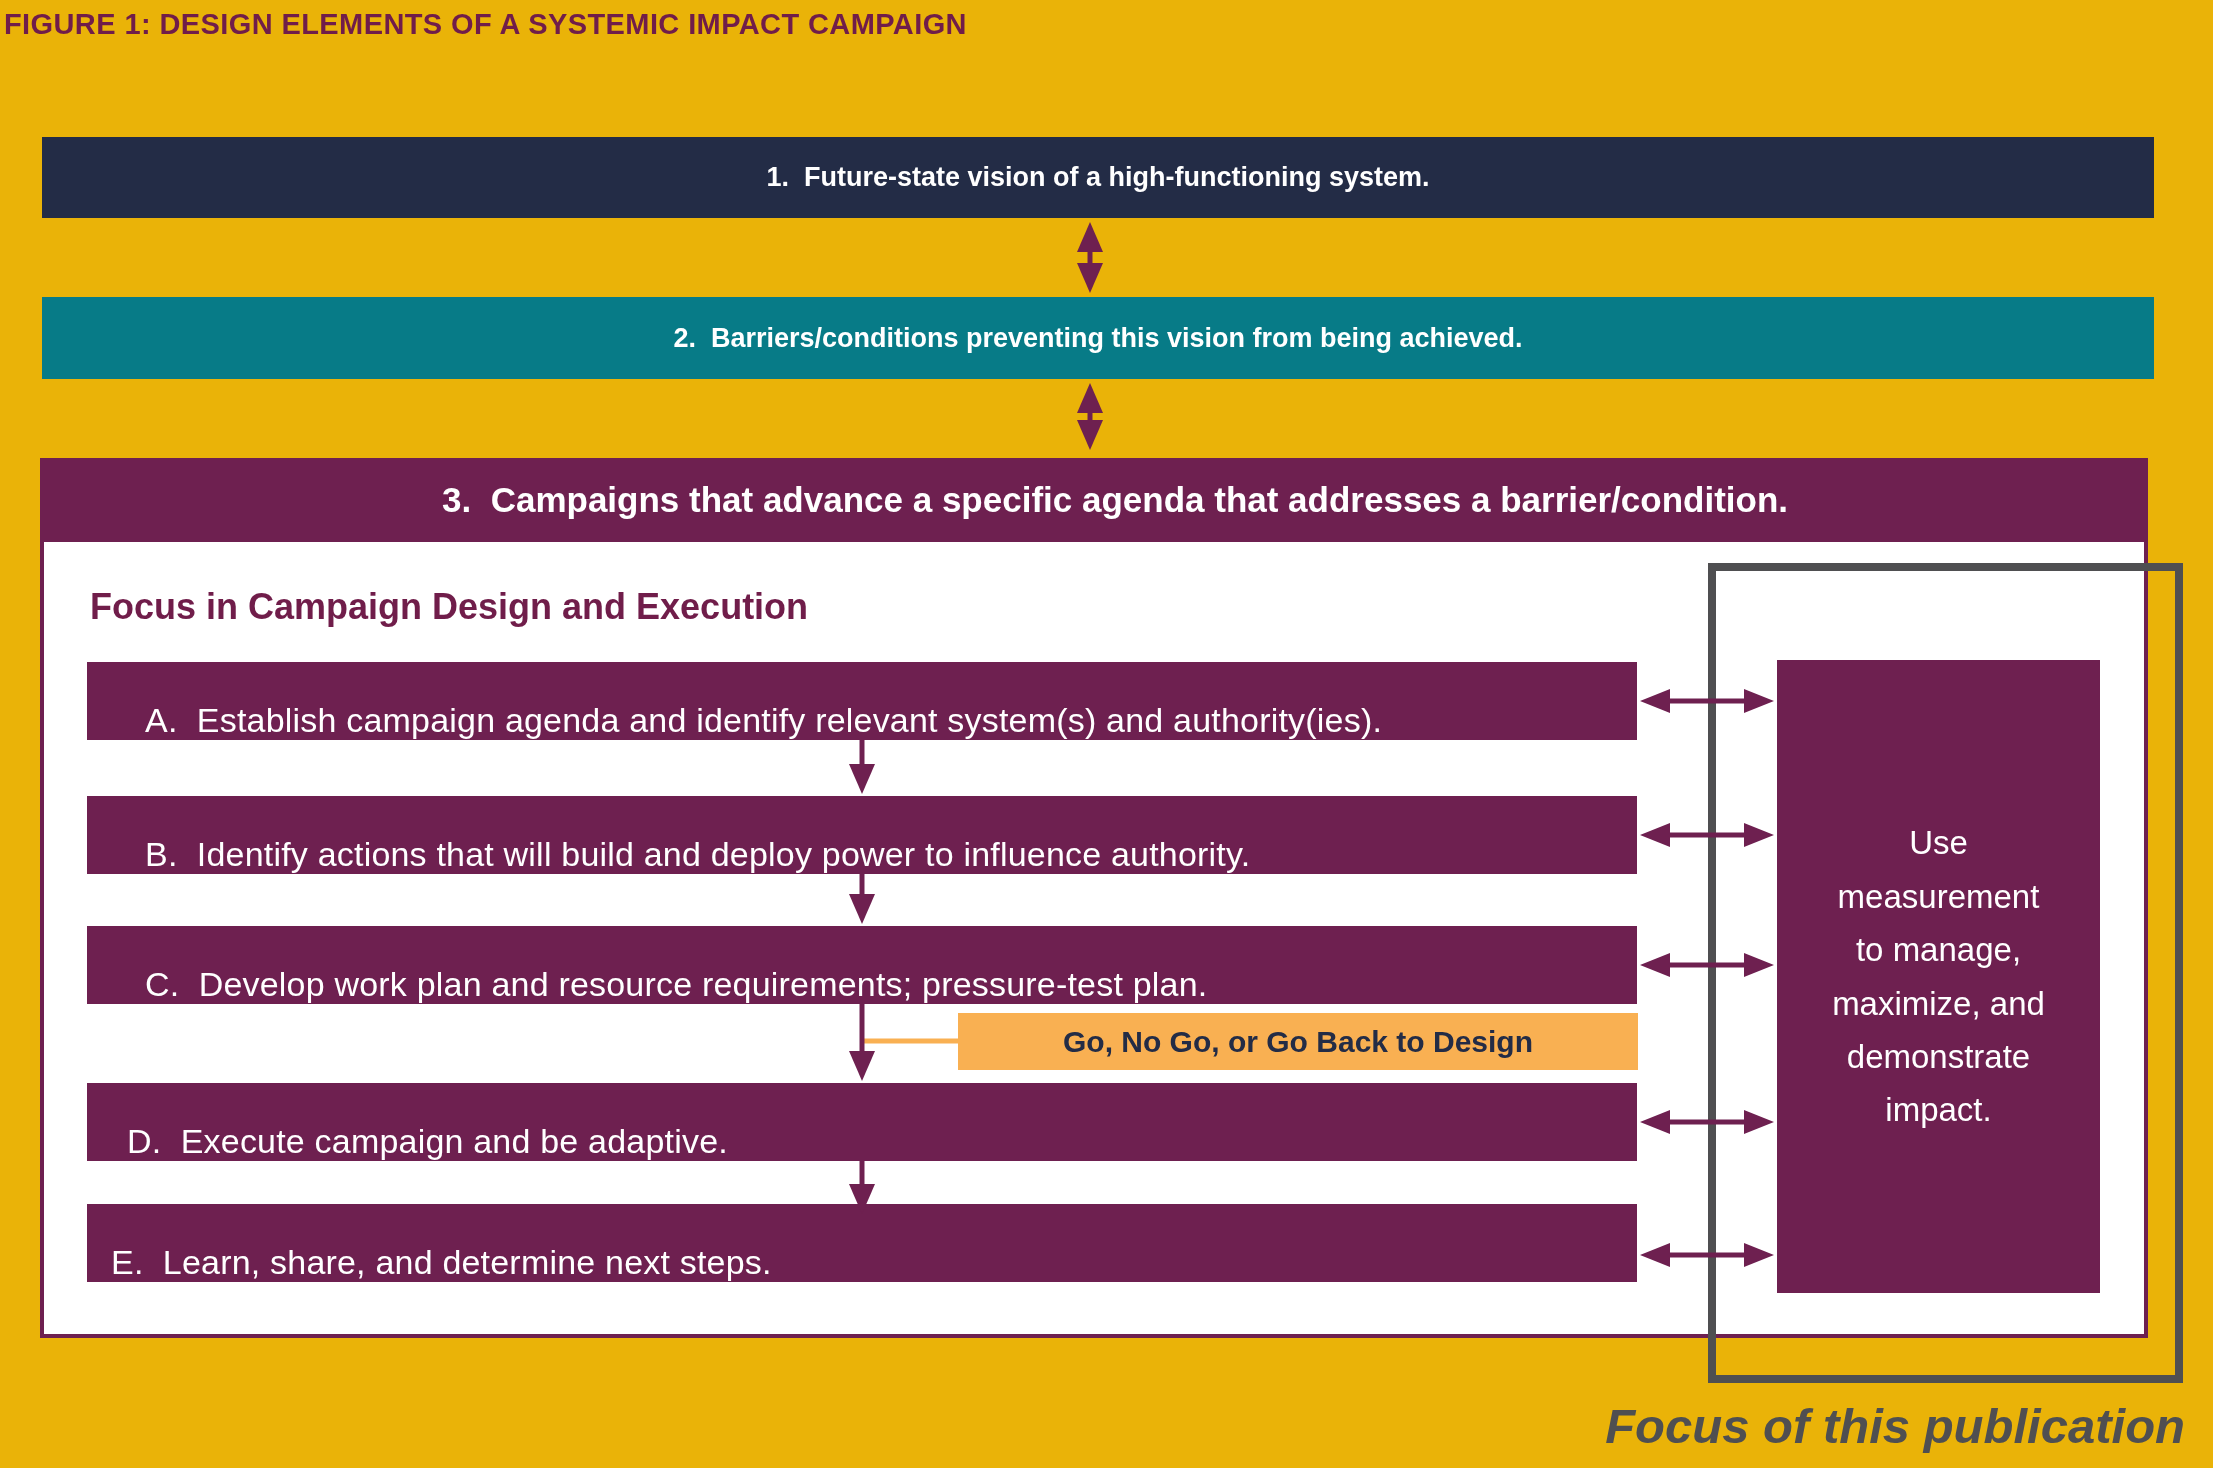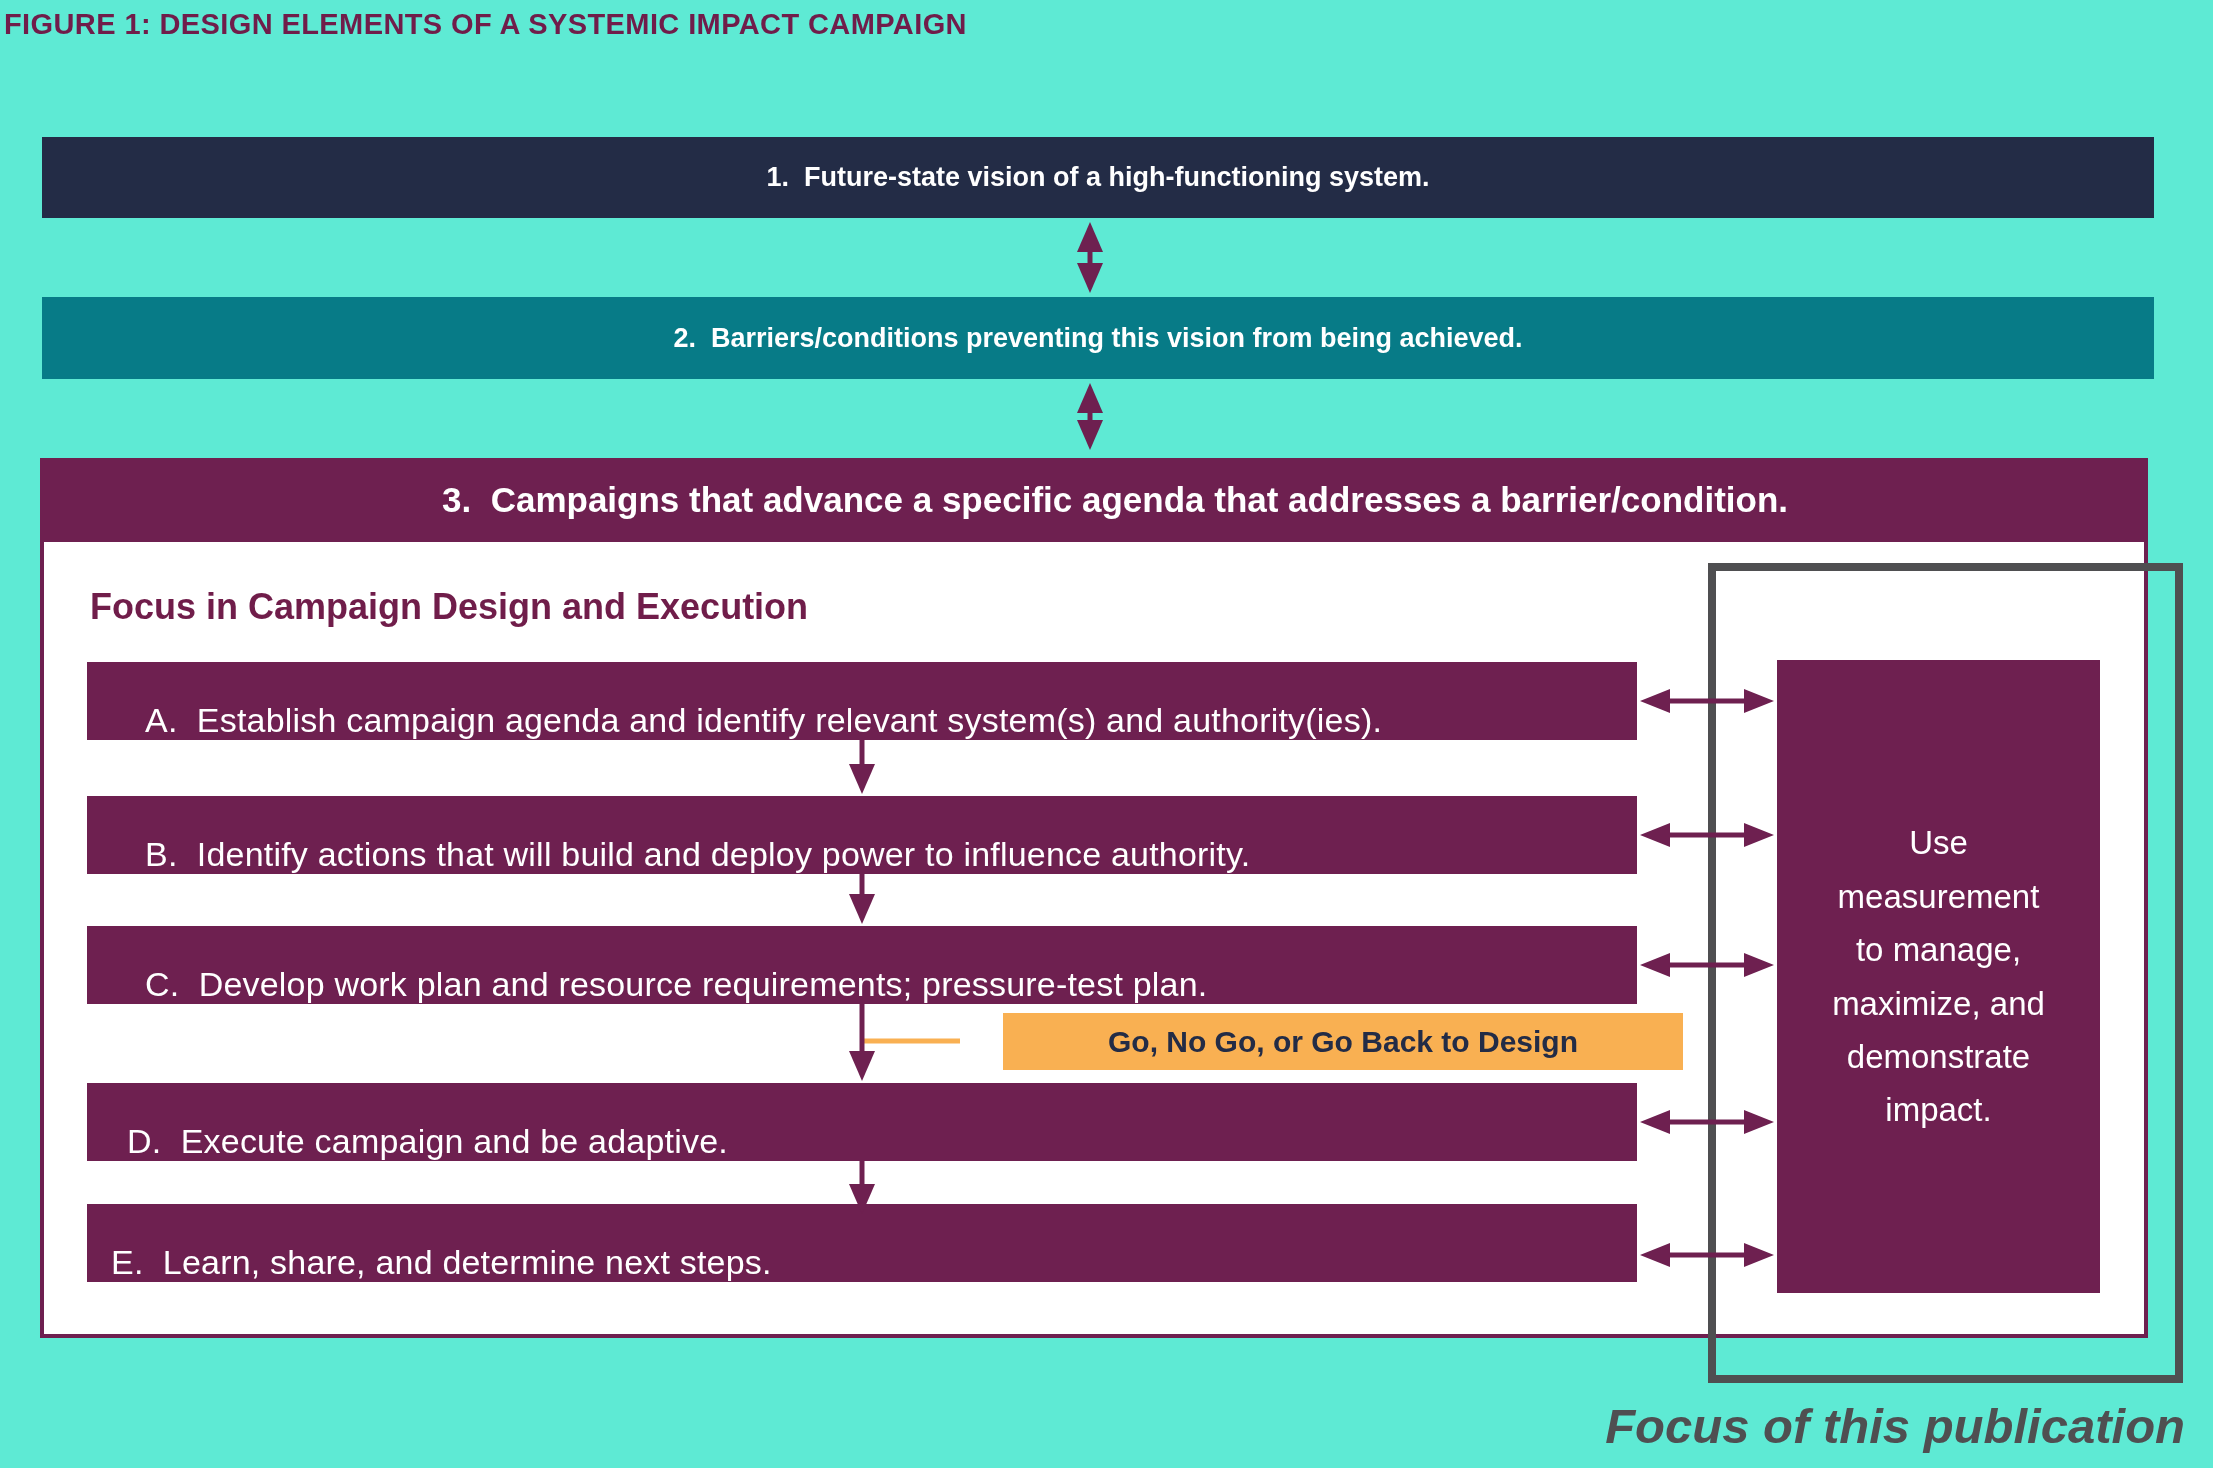--- a/index.html
+++ b/index.html
@@ -1,21 +1,21 @@
 <!DOCTYPE html>
 <html style="--navy: #232C46; --teal: #077B87; --wine: #6E2050; --maroon: #701D4A; --orange: #F9B052; --orange-text: #232C46; --frame-gray: #4F4F51;"><head>
 <meta charset="utf-8">
 <style>
   html, body { margin: 0; padding: 0; background: #ffffff; }
   body { font-family: "Liberation Sans", sans-serif; }
   #canvas {
     position: relative;
     width: 2213px;
     height: 1468px;
-    background: #5eead4;
+    background: #eab308;
     overflow: hidden;
   }
   .abs { position: absolute; box-sizing: border-box; }
 
   .figure-title {
     left: 4px; top: 8px;
     font-size: 29px; font-weight: bold;
     letter-spacing: 0.4px;
     color: var(--maroon, #701D4A);
     white-space: pre-wrap;
@@ -67,21 +67,20 @@
   .step-d { top: 1083px; padding-left: 40px; }
   .step-e { top: 1204px; padding-left: 24px; }
 
   .decision-box {
     left: 958px; top: 1013px; width: 680px; height: 57px;
     background: var(--orange, #F9B052);
     display: flex; align-items: center; justify-content: center;
     color: var(--orange-text, #232C46);
     font-size: 30px; font-weight: bold;
     white-space: pre-wrap;
-    margin-left: 45px;
   }
 
   .focus-frame {
     left: 1708px; top: 563px; width: 475px; height: 820px;
     border: 8px solid var(--frame-gray, #4F4F51);
     background: transparent;
   }
 
   .measurement-box {
     left: 1777px; top: 660px; width: 323px; height: 633px;

